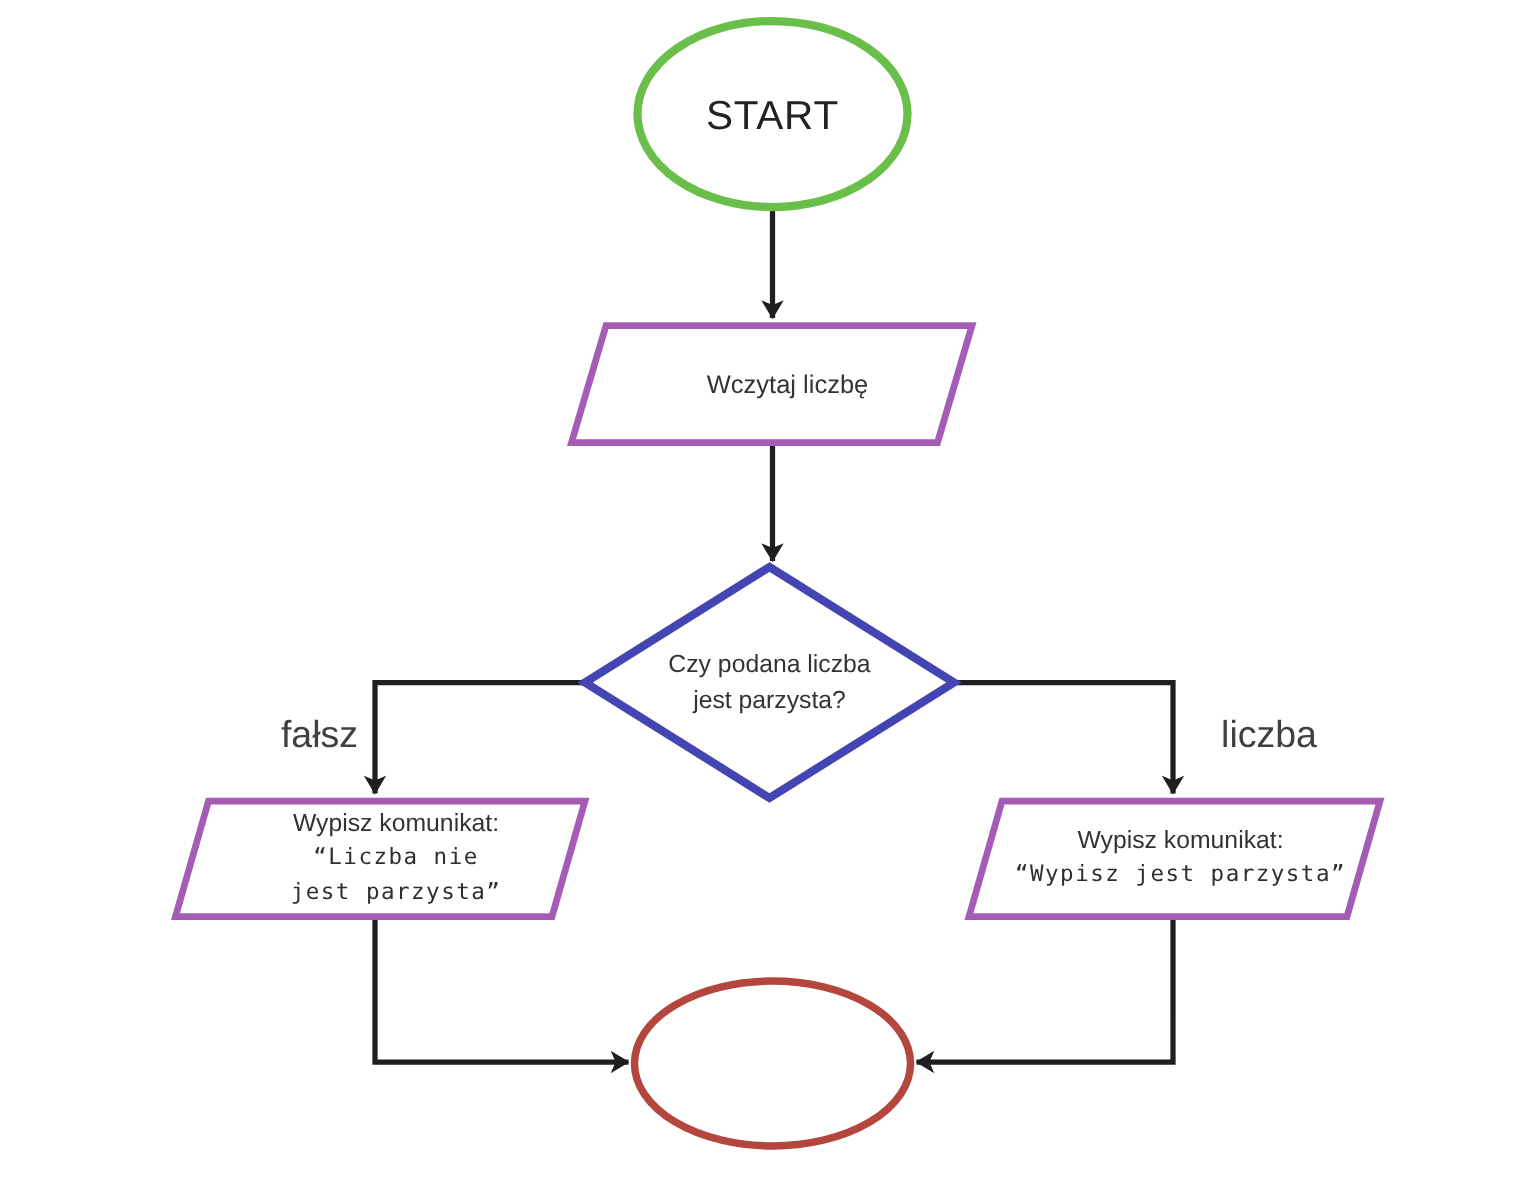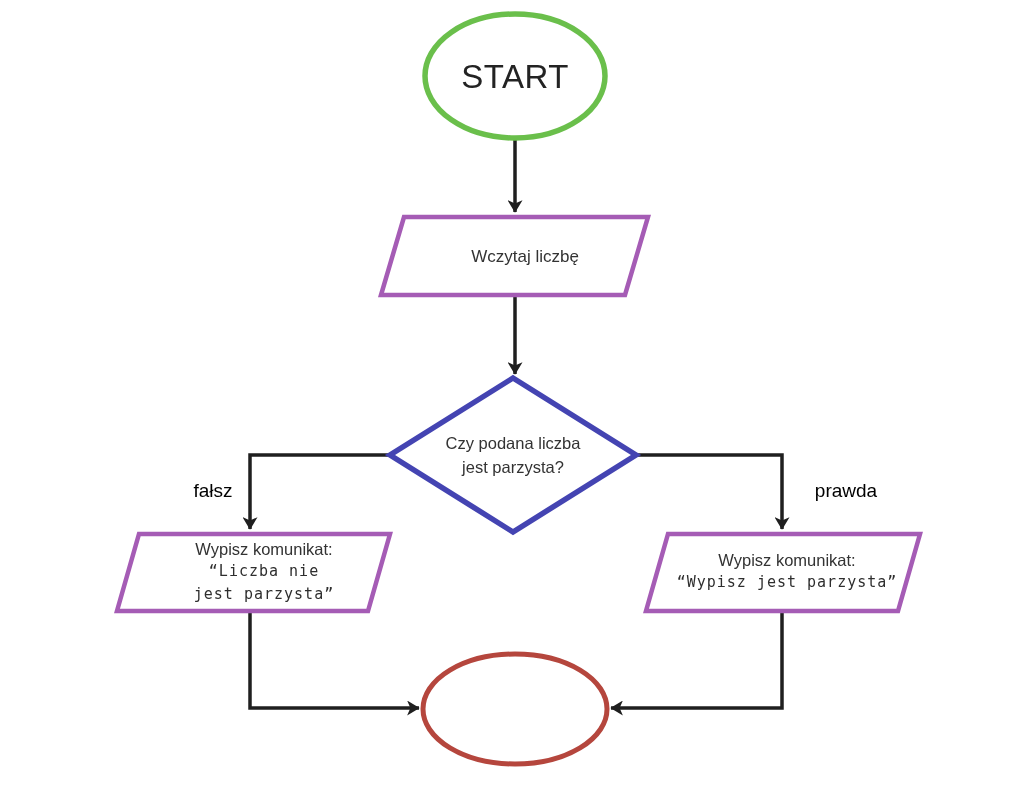--- a/index.html
+++ b/index.html
@@ -23,21 +23,21 @@
   .label {
     position: absolute;
     display: flex;
     align-items: center;
     justify-content: center;
     text-align: center;
     color: #2b2b2b;
     pointer-events: none;
   }
   .terminal-label {
-    font-size: 33px;
+    font-size: 27px;
     letter-spacing: 0.5px;
     color: #232323;
   }
   .io-label {
     font-size: 17px;
     color: #333333;
   }
   .decision-label {
     font-size: 16.5px;
     line-height: 1.45;
@@ -55,22 +55,22 @@
   }
   .output-message {
     font-family: "DejaVu Sans Mono", monospace;
     font-size: 15px;
     letter-spacing: 1px;
     line-height: 1.5;
     white-space: pre-line;
     color: #2e2e2e;
   }
   .edge-label {
-    font-size: 19px;
-    color: #000000;
+    font-size: 25px;
+    color: #404040;
   }
 </style>
 </head>
 <body>
 
 <div class="canvas">
 
   <svg width="1024" height="791" viewBox="0 0 1024 791">
     <defs>
       <marker id="arrowhead" viewBox="0 0 10 12" refX="9.5" refY="6" markerWidth="13" markerHeight="15" orient="auto" markerUnits="userSpaceOnUse">
@@ -95,21 +95,21 @@
 
   <div class="label terminal-label" style="left:430px; top:22px; width:170px; height:110px;">START</div>
 
   <div class="label decision-label" style="left:403px; top:399px; width:220px; height:113px;">Czy podana liczba
 jest parzysta?</div>
 
   <div class="label io-label" style="left:406px; top:221px; width:238px; height:71px;">Wczytaj liczbę</div>
 
   <div class="label edge-label" style="left:172px; top:477px; width:82px; height:27px;">fałsz</div>
 
-  <div class="label edge-label" style="left:801px; top:477px; width:90px; height:27px;">prawda</div>
+  <div class="label edge-label" style="left:801px; top:477px; width:90px; height:27px;">liczba</div>
 
   <div class="label output-label" style="left:141px; top:537px; width:246px; height:71px;">
     <div class="output-title">Wypisz komunikat:</div>
     <div class="output-message">“Liczba nie
 jest parzysta”</div>
   </div>
 
   <div class="label output-label" style="left:661px; top:537px; width:252px; height:71px;">
     <div class="output-title">Wypisz komunikat:</div>
     <div class="output-message">“Wypisz jest parzysta”</div>

